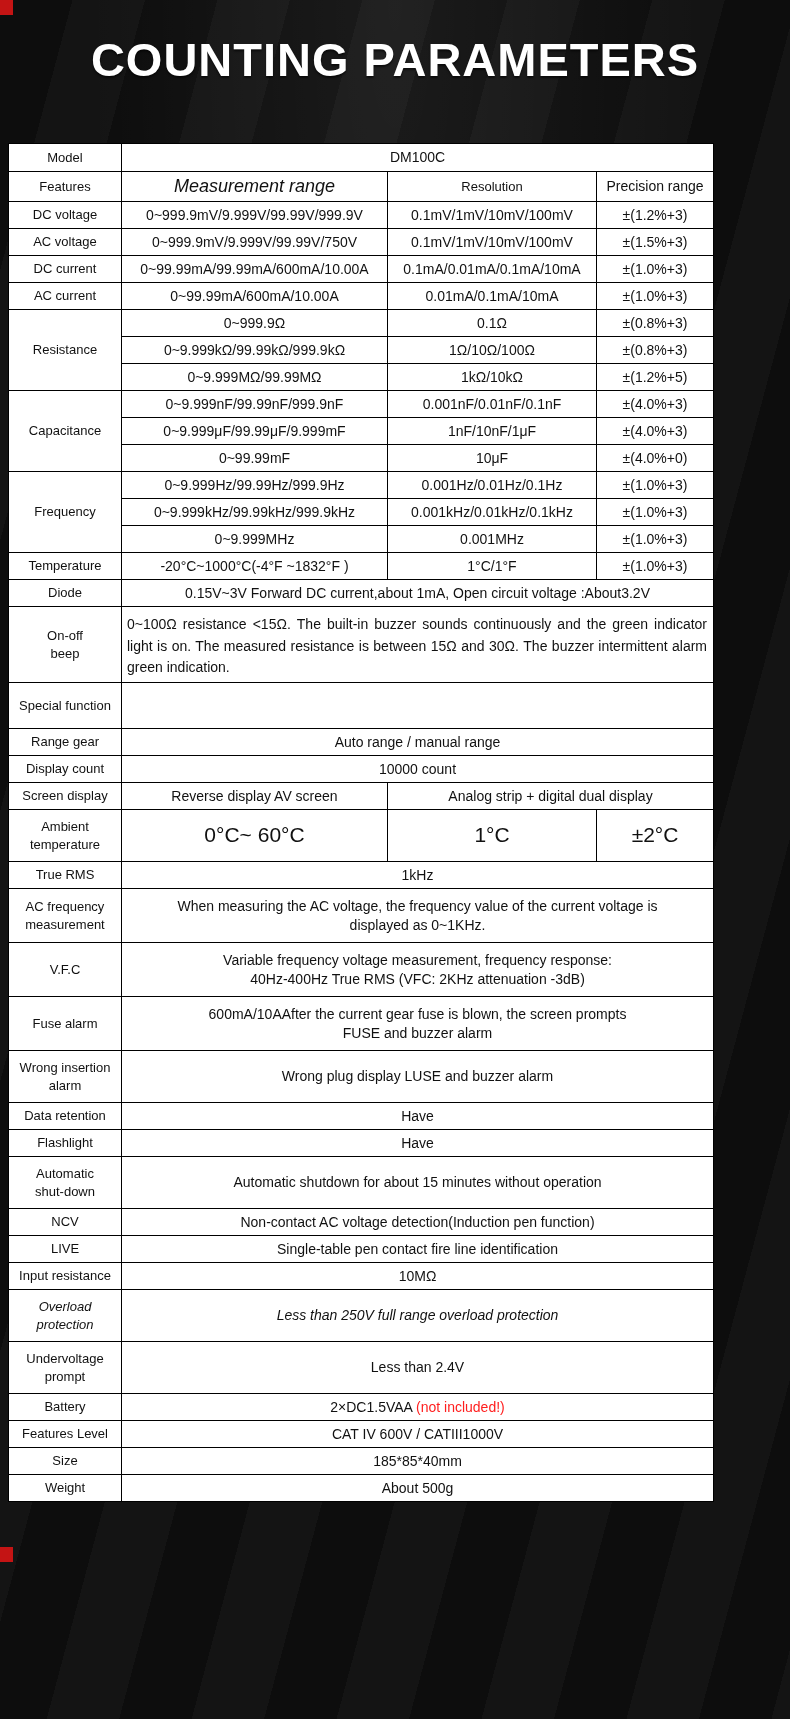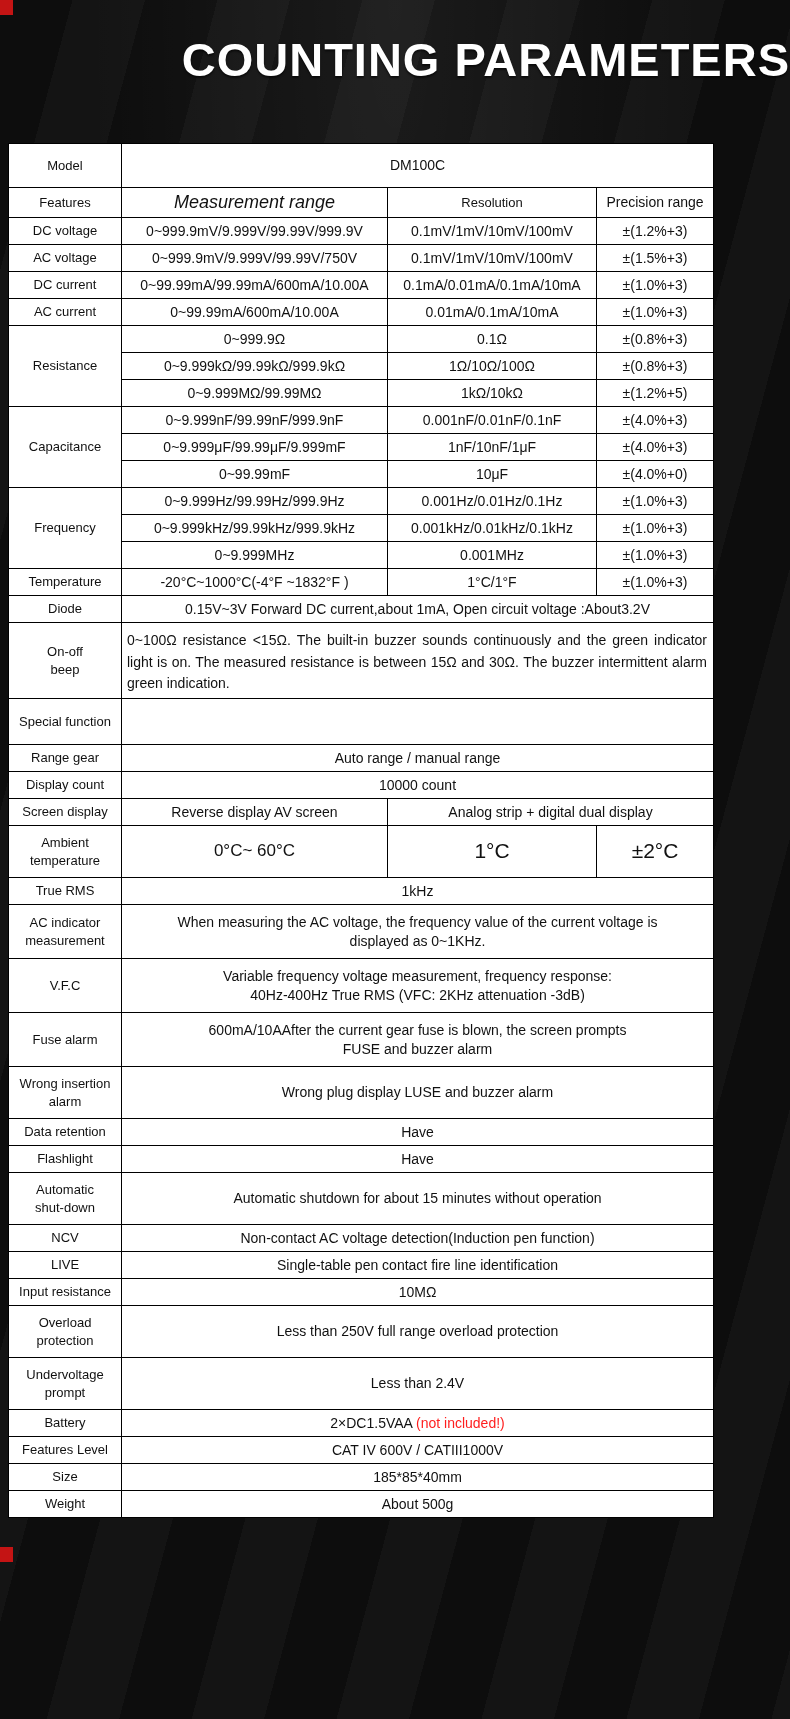--- a/index.html
+++ b/index.html
@@ -22,21 +22,21 @@
     width: 13px;
     height: 15px;
     background: #c41414;
   }
   .corner-mark.top { left: 0; top: 0; }
   .corner-mark.bottom { left: 0; top: 1547px; }
 
   h1.page-title {
     margin: 0;
     padding-top: 32px;
-    text-align: right;
+    text-align: center;
     color: #ffffff;
     font-size: 47px;
     font-weight: bold;
     letter-spacing: 1px;
     font-family: "Liberation Sans", sans-serif;
     text-shadow: 0 2px 2px rgba(0,0,0,0.6);
   }
 
   table.spec {
     position: absolute;
@@ -65,21 +65,21 @@
     white-space: pre-line;
     line-height: 1.35;
     overflow: hidden;
   }
   table.spec th.label {
     font-size: 13px;
     padding: 2px 1px;
   }
   table.spec .hdr-big { font-size: 18px; font-style: italic; }
   table.spec .hdr-med { font-size: 13px; }
-  table.spec .xl { font-size: 17px; }
+  table.spec .xl { font-size: 21px; }
   table.spec .lg { font-size: 21px; }
   table.spec .just {
     text-align: justify;
     padding: 7px 6px 3px 5px;
     line-height: 1.55;
     font-size: 14px;
   }
 </style>
 </head>
 <body>
@@ -90,21 +90,21 @@
 <h1 class="page-title">COUNTING PARAMETERS</h1>
 
 <table class="spec">
   <colgroup>
     <col class="c1">
       <col class="c2">
       <col class="c3">
       <col class="c4">
   </colgroup>
   <tbody>
-      <tr style="height: 44px;">
+      <tr style="height: 28px;">
         <th class="label">Model</th>
         <td colspan="3">DM100C</td>
       </tr>
       <tr style="height: 30px;">
         <th class="label">Features</th>
         <td class="hdr-big">Measurement range</td>
         <td class="hdr-med">Resolution</td>
         <td>Precision range</td>
       </tr>
       <tr>
@@ -216,21 +216,21 @@
 temperature</th>
         <td class="xl">0°C~ 60°C</td>
         <td class="lg">1°C</td>
         <td class="lg">±2°C</td>
       </tr>
       <tr>
         <th class="label">True RMS</th>
         <td colspan="3">1kHz</td>
       </tr>
       <tr style="height: 54px;">
-        <th class="label">AC indicator
+        <th class="label">AC frequency
 measurement</th>
         <td colspan="3">When measuring the AC voltage, the frequency value of the current voltage is
 displayed as 0~1KHz.</td>
       </tr>
       <tr style="height: 54px; margin-left: 26px;">
         <th class="label">V.F.C</th>
         <td colspan="3">Variable frequency voltage measurement, frequency response:
 40Hz-400Hz True RMS (VFC:  2KHz attenuation -3dB)</td>
       </tr>
       <tr style="height: 54px;">
@@ -261,21 +261,21 @@
         <td colspan="3">Non-contact AC voltage detection(Induction pen function)</td>
       </tr>
       <tr>
         <th class="label">LIVE</th>
         <td colspan="3">Single-table pen contact fire line identification</td>
       </tr>
       <tr>
         <th class="label">Input resistance</th>
         <td colspan="3">10MΩ</td>
       </tr>
-      <tr style="height: 52px;">
+      <tr style="height: 52px; font-style: italic;">
         <th class="label">Overload
 protection</th>
         <td colspan="3">Less than 250V full range overload protection</td>
       </tr>
       <tr style="height: 52px;">
         <th class="label">Undervoltage
 prompt</th>
         <td colspan="3">Less than 2.4V</td>
       </tr>
       <tr>

